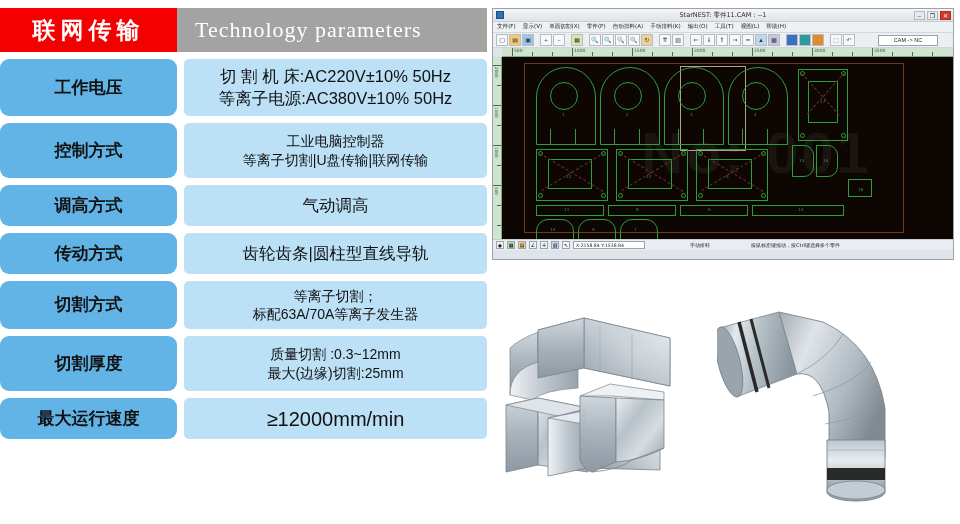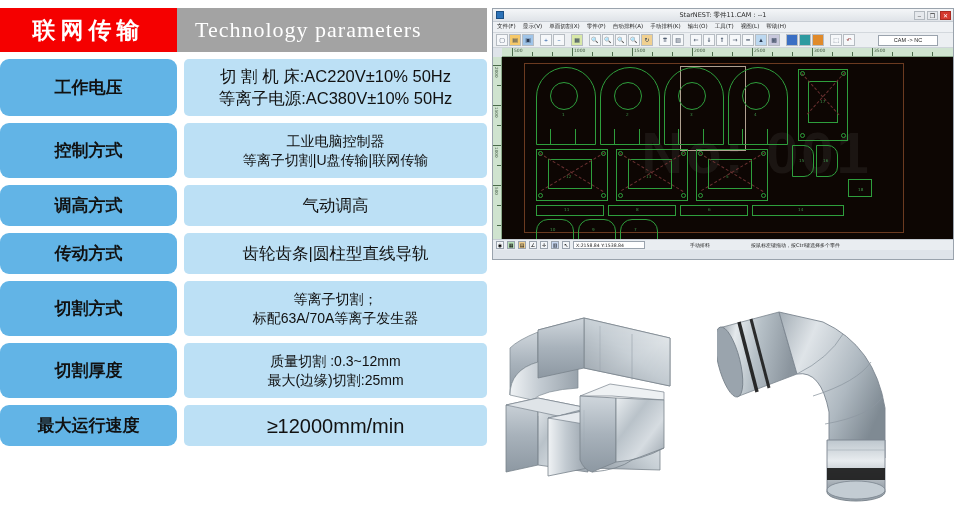--- a/index.html
+++ b/index.html
@@ -51,21 +51,21 @@
   .v-small { font-size: 14px; }
   .v-red { color: #e8231c; }
   .gap-sp { display: inline-block; width: 9px; }
 
   
   .h-row-1 { height: 75px; }
   .h-row-2 { height: 57px; }
   .h-row-3 { height: 55px; }
   .h-row-4 { height: 41px; }
   .h-row-5 { height: 41px; }
-  .h-row-6 { height: 55px; }
+  .h-row-6 { height: 48px; }
   .h-row-7 { height: 55px; }
   .h-row-8 { height: 41px; }
 
   
   #cad-window {
     position: absolute; left: 492px; top: 8px;
     width: 462px; height: 252px;
     background: #dfe4ea; border: 1px solid #9aa3ad;
     overflow: hidden;
   }

